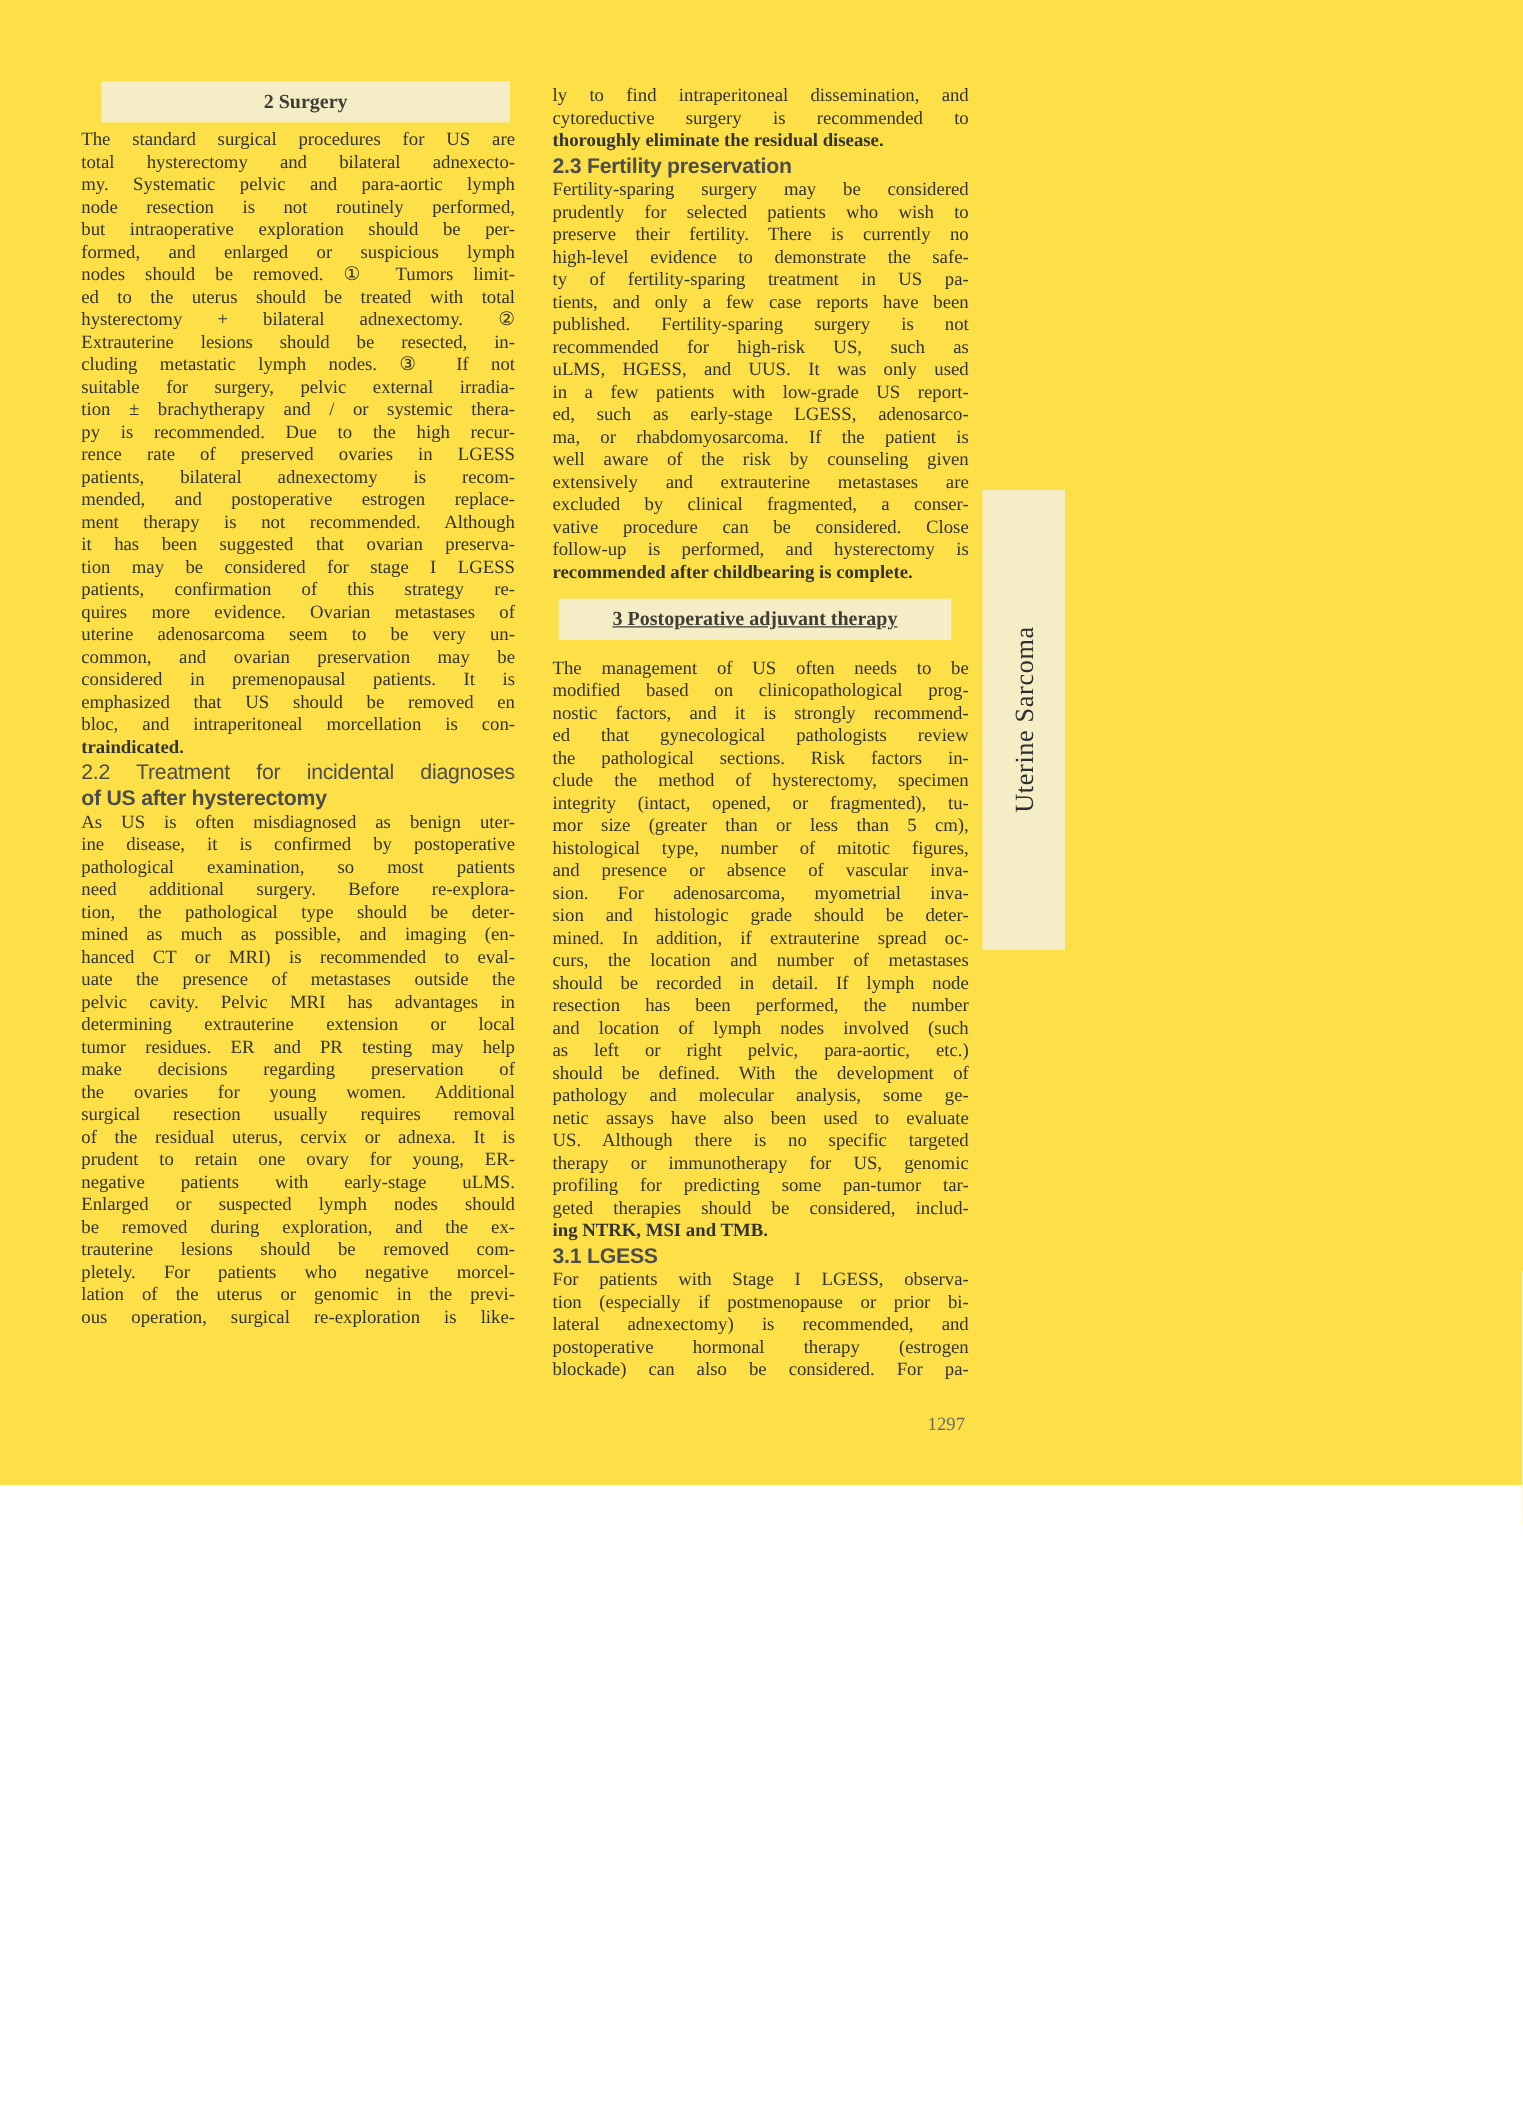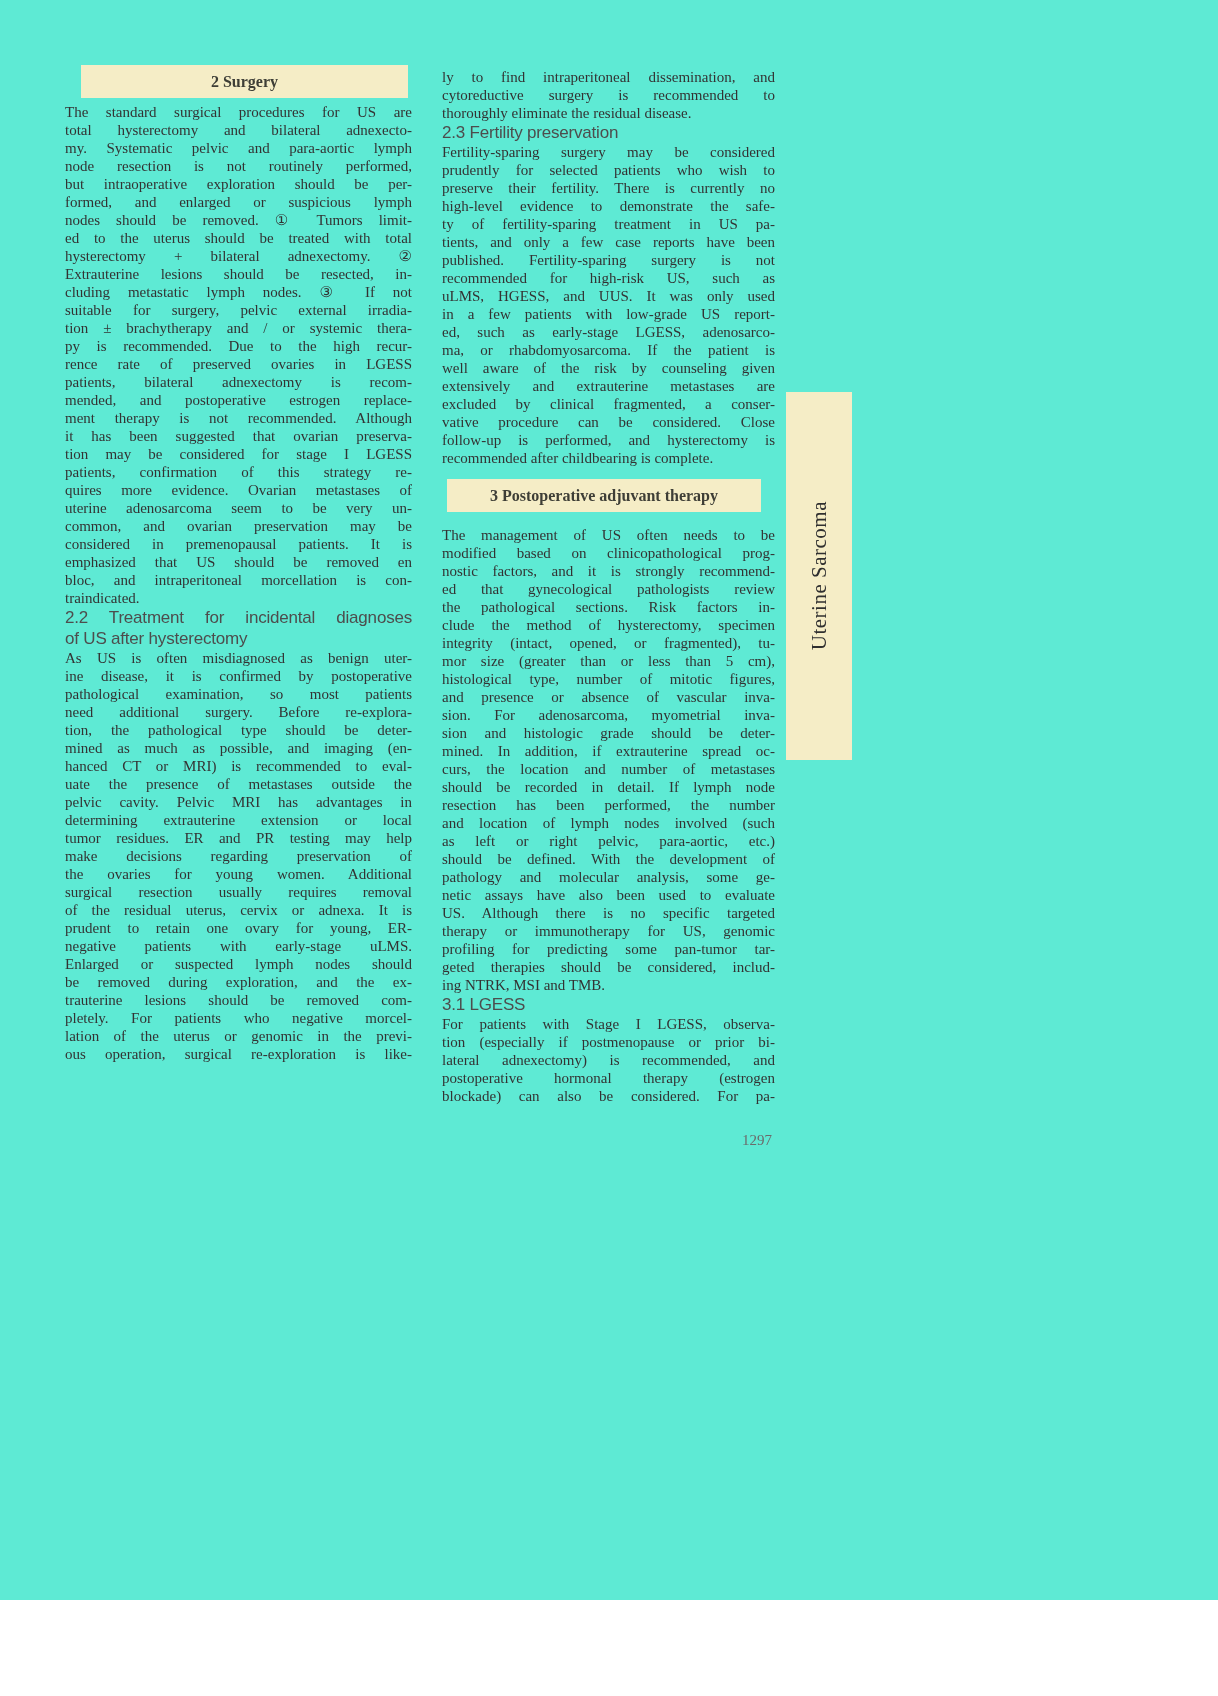--- a/index.html
+++ b/index.html
@@ -6,60 +6,60 @@
     margin: 0;
     padding: 0;
     width: 1218px;
     height: 1696px;
     background: #ffffff;
     overflow: hidden;
   }
   .page {
     position: relative;
     width: 1218px;
-    height: 1600px;
-    background: #5eead4;
+    height: 1188px;
+    background: #fde047;
   }
   .col {
     position: absolute;
     top: 65px;
   }
   .col-left  { left: 65px;  width: 347px; }
   .col-right { left: 442px; width: 333px; top: 68px; }
 
   .header-box {
     background: #f5edc6;
     color: #3e3e36;
     font-family: "Liberation Serif", serif;
     font-weight: bold;
     font-size: 16px;
     height: 33px;
     line-height: 33px;
     text-align: center;
   }
   .col-left  .header-box { margin: 0 4px 5px 16px; }
-  .col-right .header-box { margin: 12px 14px 14px 5px; }
+  .col-right .header-box { margin: 12px 14px 14px 5px; text-decoration: underline; }
 
   .subheading {
     font-family: "Liberation Sans", sans-serif;
     font-size: 17px;
     color: #4d4d4d;
     letter-spacing: -0.2px;
   }
   .subheading .line { height: 21px; line-height: 21px; }
 
   .para {
     font-family: "Liberation Serif", serif;
     font-size: 15px;
     color: #333333;
   }
   .para .line { height: 18px; line-height: 18px; }
 
   .line { text-align: justify; text-align-last: justify; white-space: normal; }
-  .line.last { text-align-last: left; }
+  .line.last { text-align-last: left; font-weight: bold; }
 
   .side-tab {
     position: absolute;
     left: 786px;
     top: 392px;
     width: 66px;
     height: 368px;
     background: #f5edc6;
     display: flex;
     align-items: center;

